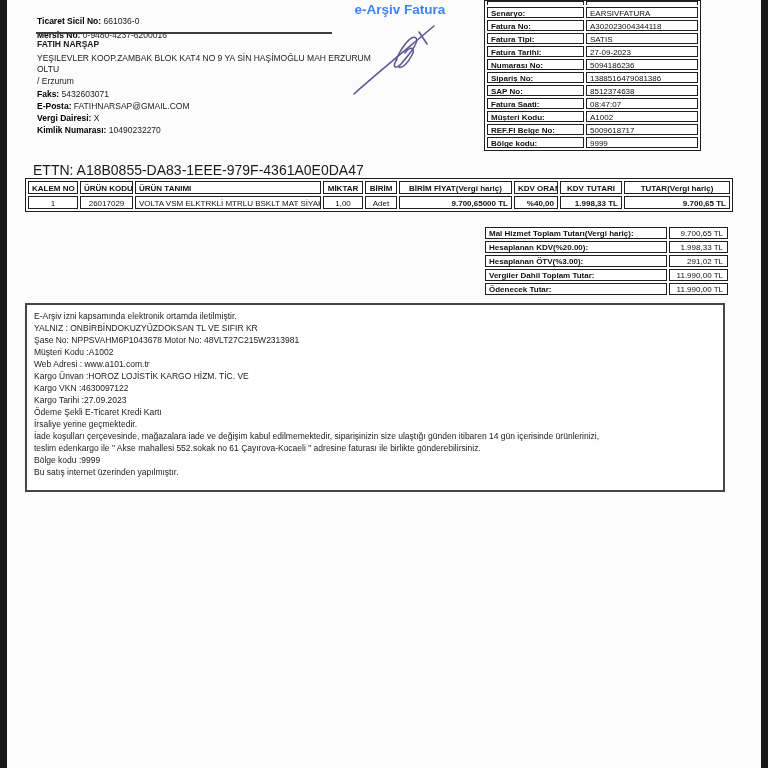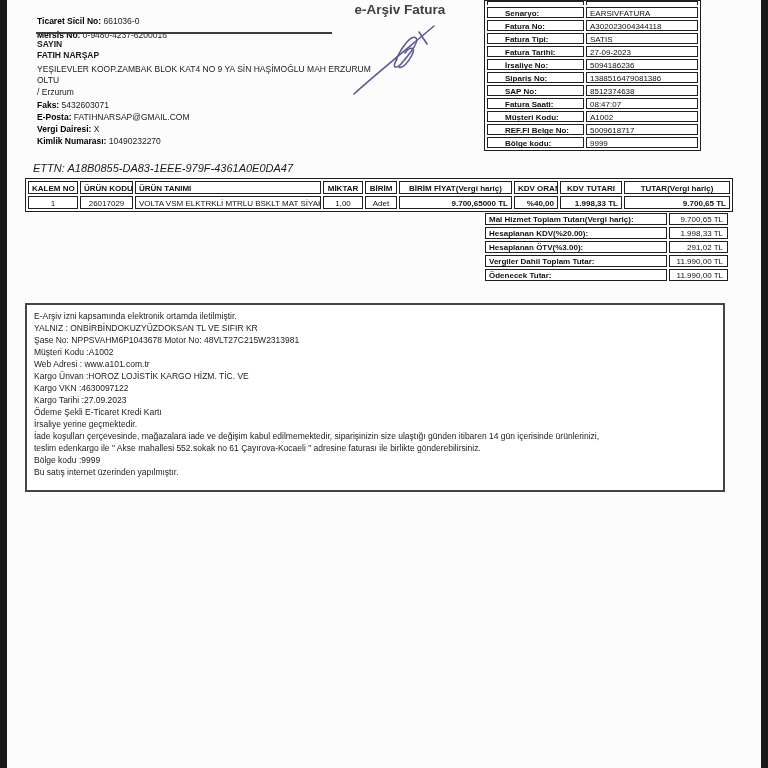--- a/index.html
+++ b/index.html
@@ -14,39 +14,39 @@
   .page {
     position:absolute; left:7px; top:0; width:754px; height:768px;
     background:#fcfcfc;
   }
   .abs { position:absolute; }
 
   
   .kv { font-size:8.5px; line-height:11px; color:#1a1a1a; white-space:nowrap; }
   .kv b { font-weight:bold; color:#000; }
   .sep-line { height:2px; background:#3c3c3c; }
-  .doc-title { font-size:13.5px; font-weight:bold; color:#404040; text-align:center; }
+  .doc-title { font-size:13.5px; font-weight:bold; color:#3b82f6; text-align:center; }
 
   
   .info-table {
     border:1px solid #1f1f1f; background:#fff; padding:0 2px 2px 2px;
   }
   .info-row { display:flex; gap:2px; margin-top:2px; }
   .info-row.partial { height:4px; overflow:hidden; margin-top:0; }
   .info-row.partial .ilabel, .info-row.partial .ivalue { height:12px; }
   .ilabel {
     width:97px; border:1px solid #1f1f1f; font-size:8px; font-weight:bold;
-    padding:1px 2px 0 17px; height:11px; background:#fff; white-space:nowrap; overflow:hidden;
+    padding:1px 2px 0 3px; height:11px; background:#fff; white-space:nowrap; overflow:hidden;
   }
   .ivalue {
     flex:1; border:1px solid #1f1f1f; font-size:8px;
     padding:1px 2px 0 3px; height:11px; background:#fff; white-space:nowrap; overflow:hidden;
   }
 
-  .ettn { font-size:11px; color:#1a1a1a;font-style:italic; }
+  .ettn { font-size:14px; color:#1a1a1a; }
 
   
   table.items {
     border-collapse:separate; border-spacing:2px;
     border:1px solid #1f1f1f; background:#fff;
     table-layout:fixed; width:708px;
   }
   table.items th, table.items td {
     border:1px solid #1f1f1f; font-size:8px; height:13px;
     padding:1px 3px 0 3px; white-space:nowrap; overflow:hidden; background:#fff;
@@ -94,21 +94,20 @@
   <svg class="abs sig" style="left:335px; top:22px;" width="110" height="75" viewBox="0 0 110 75">
     <g fill="none" stroke="#4f4b8f" stroke-width="1.6" stroke-linecap="round" opacity="0.92">
       <path d="M12,72 C32,54 66,26 92,4"></path>
       <path d="M54,38 C60,24 70,12 74,16 C78,20 66,34 59,42 C53,48 50,45 55,37"></path>
       <path d="M63,31 C68,24 74,25 70,33 C66,41 60,47 57,45"></path>
       <path d="M77,10 L85,22"></path>
     </g>
   </svg>
 
   <div class="abs" style="left:30px; top:39px;">
-    <div class="kv" style="font-weight:bold;">SAYIN</div>
     <div class="kv" style="font-weight:bold; margin-bottom:3px;">FATIH NARŞAP</div>
     <div class="kv">YEŞILEVLER KOOP.ZAMBAK BLOK KAT4 NO 9 YA SİN HAŞİMOĞLU MAH ERZURUM</div>
     <div class="kv" style="margin-bottom:1px;">OLTU</div>
     <div class="kv" style="margin-bottom:2px;">/ Erzurum</div>
     <div class="kv" style="margin-bottom:1px;"><b>Faks:</b><span> 5432603071</span></div>
     <div class="kv" style="margin-bottom:1px;"><b>E-Posta:</b><span> FATIHNARSAP@GMAIL.COM</span></div>
     <div class="kv" style="margin-bottom:1px;"><b>Vergi Dairesi:</b><span> X</span></div>
     <div class="kv"><b>Kimlik Numarası:</b><span> 10490232270</span></div>
   </div>
 
@@ -127,21 +126,21 @@
       </div>
     <div class="info-row">
         <div class="ilabel">Fatura Tipi:</div>
         <div class="ivalue">SATIS</div>
       </div>
     <div class="info-row">
         <div class="ilabel">Fatura Tarihi:</div>
         <div class="ivalue">27-09-2023</div>
       </div>
     <div class="info-row">
-        <div class="ilabel">İrsaliye No:</div>
+        <div class="ilabel">Numarası No:</div>
         <div class="ivalue">5094186236</div>
       </div>
     <div class="info-row">
         <div class="ilabel">Sipariş No:</div>
         <div class="ivalue">1388516479081386</div>
       </div>
     <div class="info-row">
         <div class="ilabel">SAP No:</div>
         <div class="ivalue">8512374638</div>
       </div>
@@ -196,21 +195,21 @@
       <td class="ta-c">1,00</td>
       <td class="ta-c">Adet</td>
       <td class="ta-r">9.700,65000 TL</td>
       <td class="ta-r">%40,00</td>
       <td class="ta-r">1.998,33 TL</td>
       <td class="ta-r">9.700,65 TL</td>
     </tr>
   </tbody>
     </table>
 
-  <div class="abs" style="left:478px; top:211px; width:243px;">
+  <div class="abs" style="left:478px; top:225px; width:243px;">
     <div class="totals-row">
         <div class="tlabel">Mal Hizmet Toplam Tutarı(Vergi hariç):</div>
         <div class="tvalue">9.700,65 TL</div>
       </div>
     <div class="totals-row">
         <div class="tlabel">Hesaplanan KDV(%20.00):</div>
         <div class="tvalue">1.998,33 TL</div>
       </div>
     <div class="totals-row">
         <div class="tlabel">Hesaplanan ÖTV(%3.00):</div>

